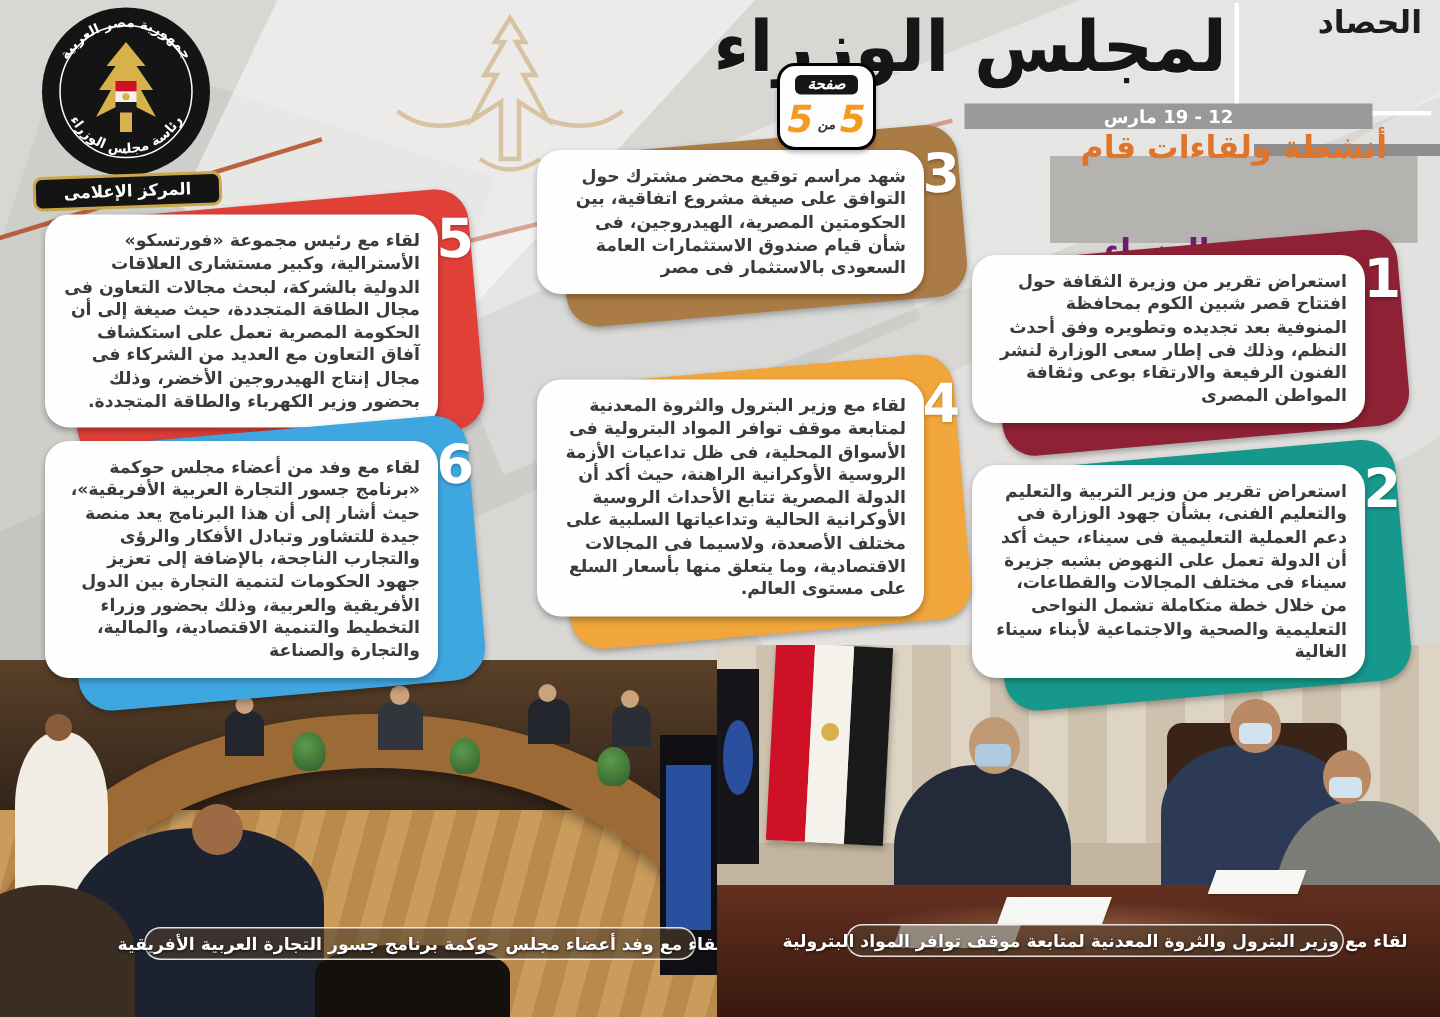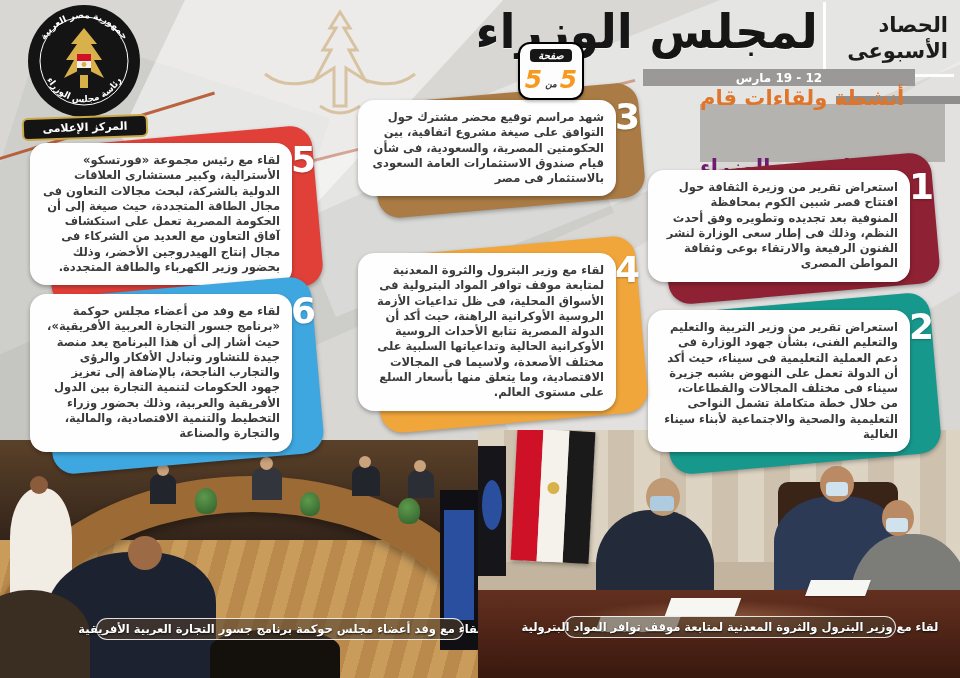--- a/index.html
+++ b/index.html
@@ -16,36 +16,36 @@
   .accent-line{position:absolute;height:3px;background:#b34a22;opacity:.85;}
   .al1{left:-30px;top:128px;width:250px;transform:rotate(-17deg);}
   .al2{left:300px;top:120px;width:340px;transform:rotate(-14deg);opacity:.45;}
   .eagle-mark{position:absolute;left:235px;top:-6px;opacity:.55;}
 
   
   .logo-wrap{position:absolute;left:22px;top:2px;width:124px;text-align:center;z-index:6;}
   .ribbon{position:relative;margin:-8px auto 0;width:122px;background:#141414;border:2px solid #caa84a;border-radius:6px;
           color:#fff;font-size:11px;font-weight:bold;padding:3px 0;transform:rotate(-2deg);}
   .title-side{position:absolute;right:6px;top:2px;width:122px;height:72px;border-left:3px solid rgba(255,255,255,.95);
-          border-bottom:3px solid rgba(255,255,255,.95);display:flex;flex-direction:column;justify-content:center;
+          border-bottom:3px solid rgba(255,255,255,.95);display:flex;flex-direction:column;
           padding-right:6px;text-align:right;font-size:21px;font-weight:bold;color:#1c1c1c;line-height:1.25;z-index:5;}
   .title-main{position:absolute;right:142px;top:4px;font-size:47px;font-weight:bold;color:#161616;direction:rtl;z-index:5;
           text-shadow:0 1px 0 rgba(255,255,255,.6);}
   .date-bar{position:absolute;right:45px;top:69px;width:272px;height:17px;background:#9a9998;color:#fff;
           font-size:12px;font-weight:bold;display:flex;align-items:center;justify-content:center;direction:rtl;z-index:5;}
   .thin-bar{position:absolute;right:0;top:96px;width:124px;height:8px;background:#8f8e8c;z-index:5;}
   .page-badge{position:absolute;left:518px;top:42px;width:62px;height:54px;background:#fdfdfd;border:2px solid #000000;
           border-radius:12px;box-shadow:0 2px 3px rgba(0,0,0,.25);z-index:6;text-align:center;font-style:italic;}
   .page-label{display:inline-block;margin-top:-6px;background:#161616;color:#fff;font-size:10px;font-weight:bold;
           border-radius:4px;padding:1px 8px;}
   .page-nums{display:flex;align-items:flex-end;justify-content:center;gap:3px;margin-top:4px;direction:rtl;}
   .page-num{color:#f59a1e;font-size:25px;font-weight:bold;line-height:1;}
   .page-of{color:#333;font-size:9px;font-weight:bold;margin-bottom:3px;}
   .banner{position:absolute;right:15px;top:104px;width:245px;height:58px;background:#b4b3b0;display:flex;flex-direction:column;
-          align-items:flex-end;justify-content:center;direction:rtl;z-index:5;}
+          align-items:center;justify-content:center;direction:rtl;z-index:5;}
   .banner-l1{color:#df752b;font-size:21px;font-weight:bold;line-height:1.2;}
   .banner-l2{color:#701a75;font-size:21px;font-weight:bold;line-height:1.2;margin-top:44px;}
 
   
   .card{position:absolute;z-index:5;}
   .card-bg{position:absolute;left:16px;top:-7px;right:-26px;bottom:-12px;border-radius:22px;transform:rotate(-5deg);
           box-shadow:0 2px 4px rgba(0,0,0,.3);}
   .bubble{position:relative;background:#fefefe;border-radius:16px;padding:10px 12px;box-shadow:0 2px 4px rgba(0,0,0,.3);
           direction:rtl;text-align:right;font-size:11.5px;font-weight:bold;color:#3b3b3b;line-height:1.33;}
   .num{position:absolute;right:-24px;top:-4px;color:#fff;font-size:36px;font-weight:bold;z-index:2;
@@ -128,21 +128,20 @@
       <rect x="55" y="52" width="14" height="7" fill="#ce1126"></rect>
       <rect x="55" y="59" width="14" height="7" fill="#f4f2ec"></rect>
       <rect x="55" y="66" width="14" height="7" fill="#1a1a1a"></rect>
       <circle cx="62" cy="62.5" r="2.4" fill="#d8b14a"></circle>
     </svg>
     <div class="ribbon">المركز الإعلامى</div>
   </div>
 
   <div class="title-side" dir="rtl">
     <span>الحصاد</span>
-    <span>الأسبوعى</span>
   </div>
   <div class="title-main">لمجلس الوزراء</div>
   <div class="date-bar">12 - 19 مارس</div>
   <div class="thin-bar"></div>
 
   <div class="page-badge">
     <span class="page-label">صفحة</span>
     <div class="page-nums">
       <span class="page-num">5</span>
       <span class="page-of">من</span>
@@ -161,21 +160,21 @@
     <div class="bubble">استعراض تقرير من وزيرة الثقافة حول افتتاح قصر شبين الكوم بمحافظة المنوفية بعد تجديده وتطويره وفق أحدث النظم، وذلك فى إطار سعى الوزارة لنشر الفنون الرفيعة والارتقاء بوعى وثقافة المواطن المصرى</div>
   </div>
   <div class="card c2">
     <div class="card-bg" style="background-color: rgb(23, 152, 140);"></div>
     <div class="num">2</div>
     <div class="bubble">استعراض تقرير من وزير التربية والتعليم والتعليم الفنى، بشأن جهود الوزارة فى دعم العملية التعليمية فى سيناء، حيث أكد أن الدولة تعمل على النهوض بشبه جزيرة سيناء فى مختلف المجالات والقطاعات، من خلال خطة متكاملة تشمل النواحى التعليمية والصحية والاجتماعية لأبناء سيناء الغالية</div>
   </div>
   <div class="card c3">
     <div class="card-bg" style="background-color: rgb(170, 123, 68);"></div>
     <div class="num">3</div>
-    <div class="bubble">شهد مراسم توقيع محضر مشترك حول التوافق على صيغة مشروع اتفاقية، بين الحكومتين المصرية، والسعودية، فى شأن قيام صندوق الاستثمارات العامة السعودى بالاستثمار فى مصر</div>
+    <div class="bubble">شهد مراسم توقيع محضر مشترك حول التوافق على صيغة مشروع اتفاقية، بين الحكومتين المصرية، الهيدروجين، فى شأن قيام صندوق الاستثمارات العامة السعودى بالاستثمار فى مصر</div>
   </div>
   <div class="card c4">
     <div class="card-bg" style="background-color: rgb(240, 166, 58);"></div>
     <div class="num">4</div>
     <div class="bubble">لقاء مع وزير البترول والثروة المعدنية لمتابعة موقف توافر المواد البترولية فى الأسواق المحلية، فى ظل تداعيات الأزمة الروسية الأوكرانية الراهنة، حيث أكد أن الدولة المصرية تتابع الأحداث الروسية الأوكرانية الحالية وتداعياتها السلبية على مختلف الأصعدة، ولاسيما فى المجالات الاقتصادية، وما يتعلق منها بأسعار السلع على مستوى العالم.</div>
   </div>
   <div class="card c5">
     <div class="card-bg" style="background-color: rgb(224, 64, 56);"></div>
     <div class="num">5</div>
     <div class="bubble">لقاء مع رئيس مجموعة «فورتسكو» الأسترالية، وكبير مستشارى العلاقات الدولية بالشركة، لبحث مجالات التعاون فى مجال الطاقة المتجددة، حيث صيغة إلى أن الحكومة المصرية تعمل على استكشاف آفاق التعاون مع العديد من الشركاء فى مجال إنتاج الهيدروجين الأخضر، وذلك بحضور وزير الكهرباء والطاقة المتجددة.</div>

